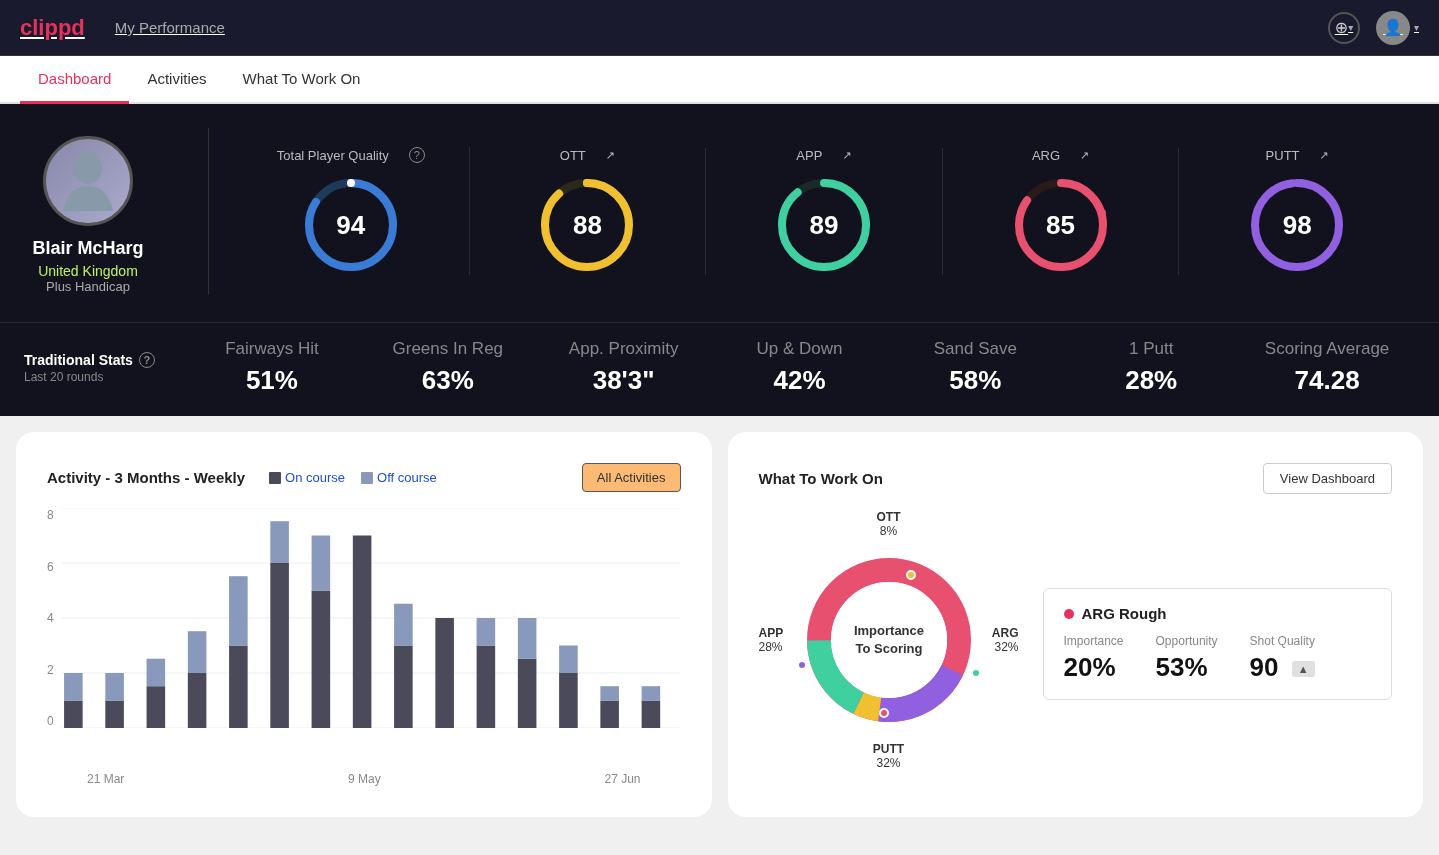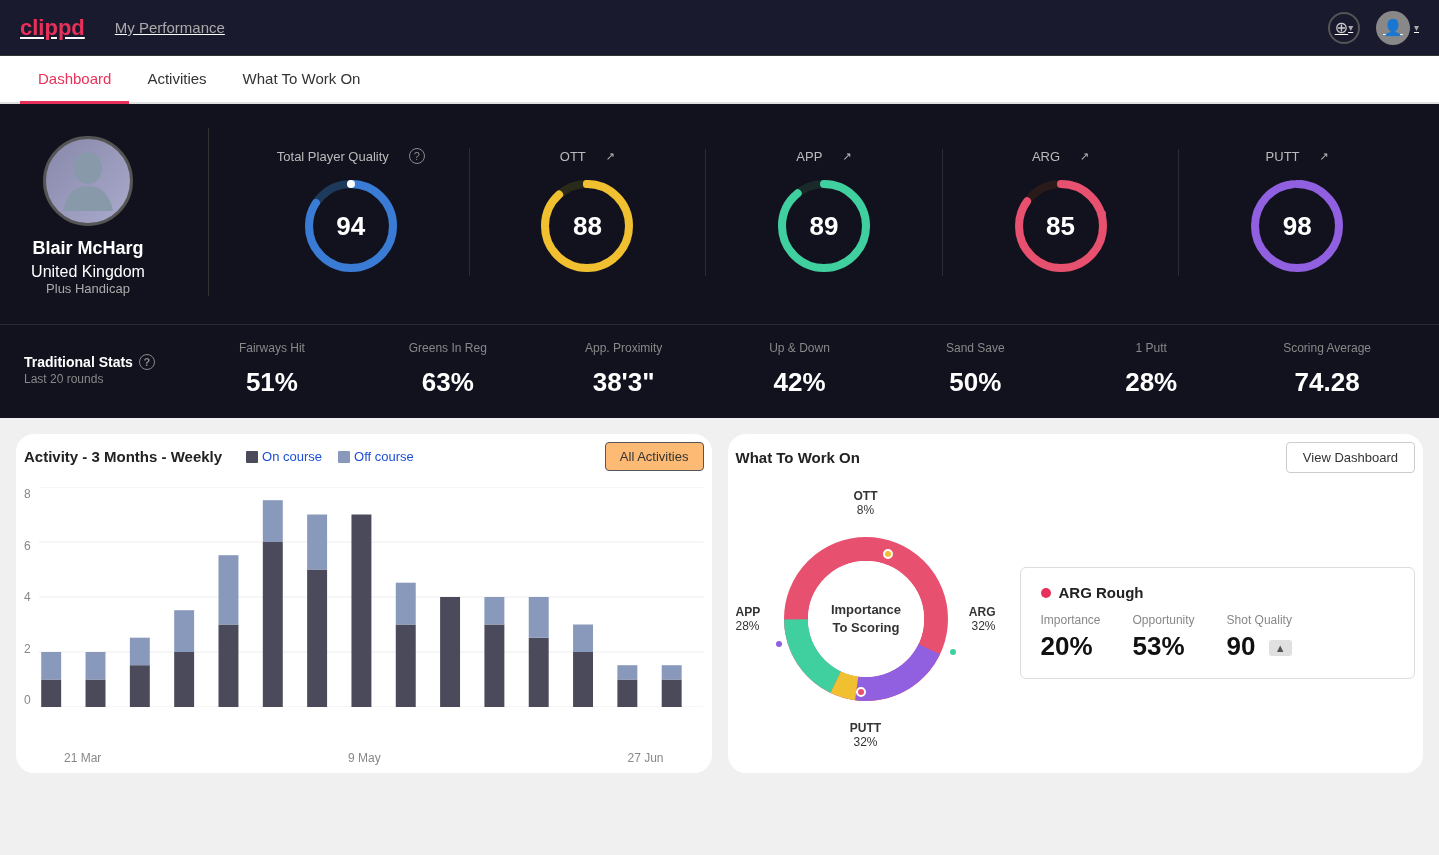--- a/index.html
+++ b/index.html
@@ -69,21 +69,21 @@
       min-width: 160px;
     }
     .avatar-circle {
       width: 90px; height: 90px; border-radius: 50%;
       background: linear-gradient(135deg, #8888aa, #aaaacc);
       border: 3px solid #555;
       display: flex; align-items: center; justify-content: center;
       overflow: hidden; margin-bottom: 12px;
     }
     .profile-name { font-size: 18px; font-weight: 700; color: #fff; margin-bottom: 4px; text-align: center; }
-    .profile-country { font-size: 16px; color: #ffffff; text-align: right; }
+    .profile-country { font-size: 14px; color: #bef264; text-align: right; }
     .profile-handicap { font-size: 13px; color: #aaa; text-align: center; }
 
     .divider-v { width: 1px; background: #333; margin: 0 24px; }
 
     .scores-row {
       display: flex;
       align-items: center;
       flex: 1;
       gap: 0;
     }
@@ -133,35 +133,35 @@
     .trad-label p { font-size: 12px; color: #888; margin-top: 2px; }
     .trad-stats-grid {
       display: flex;
       flex: 1;
       gap: 0;
     }
     .stat-col {
       flex: 1;
       text-align: center;
     }
-    .stat-col-label { font-size: 12px; color: #888; margin-bottom: 12px; }
+    .stat-col-label { font-size: 17px; color: #888; margin-bottom: 6px; }
     .stat-col-value { font-size: 26px; font-weight: 600; color: #fff; }
 
     
     .bottom-panels {
       display: flex;
       gap: 16px;
       padding: 16px;
       background: #f0f0f0;
     }
 
     .panel {
       background: #fff;
       border-radius: 18px;
-      padding: 8px;
+      padding: 31px;
       flex: 1;
     }
 
     .panel-header {
       display: flex;
       align-items: center;
       justify-content: space-between;
       margin-bottom: 16px;
     }
     .panel-title { font-size: 15px; font-weight: 600; color: #222; }
@@ -397,21 +397,21 @@
     <div class="stat-col">
       <div class="stat-col-label">App. Proximity</div>
       <div class="stat-col-value">38'3"</div>
     </div>
     <div class="stat-col">
       <div class="stat-col-label">Up &amp; Down</div>
       <div class="stat-col-value">42%</div>
     </div>
     <div class="stat-col">
       <div class="stat-col-label">Sand Save</div>
-      <div class="stat-col-value">50%</div>
+      <div class="stat-col-value">58%</div>
     </div>
     <div class="stat-col">
       <div class="stat-col-label">1 Putt</div>
       <div class="stat-col-value">28%</div>
     </div>
     <div class="stat-col">
       <div class="stat-col-label">Scoring Average</div>
       <div class="stat-col-value">74.28</div>
     </div>
   </div>

